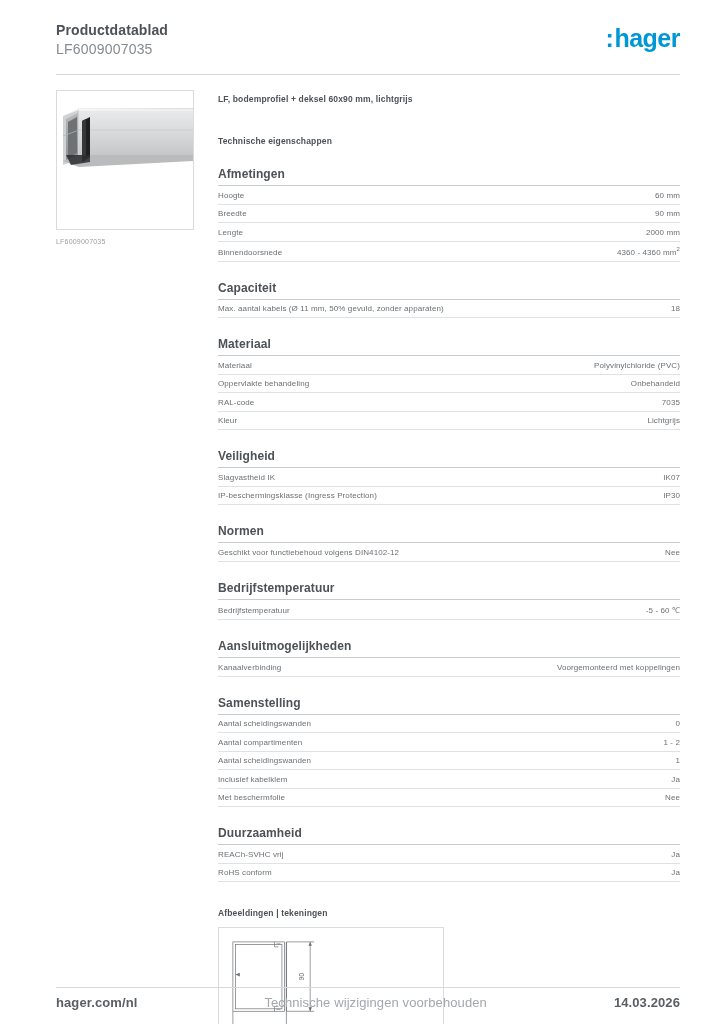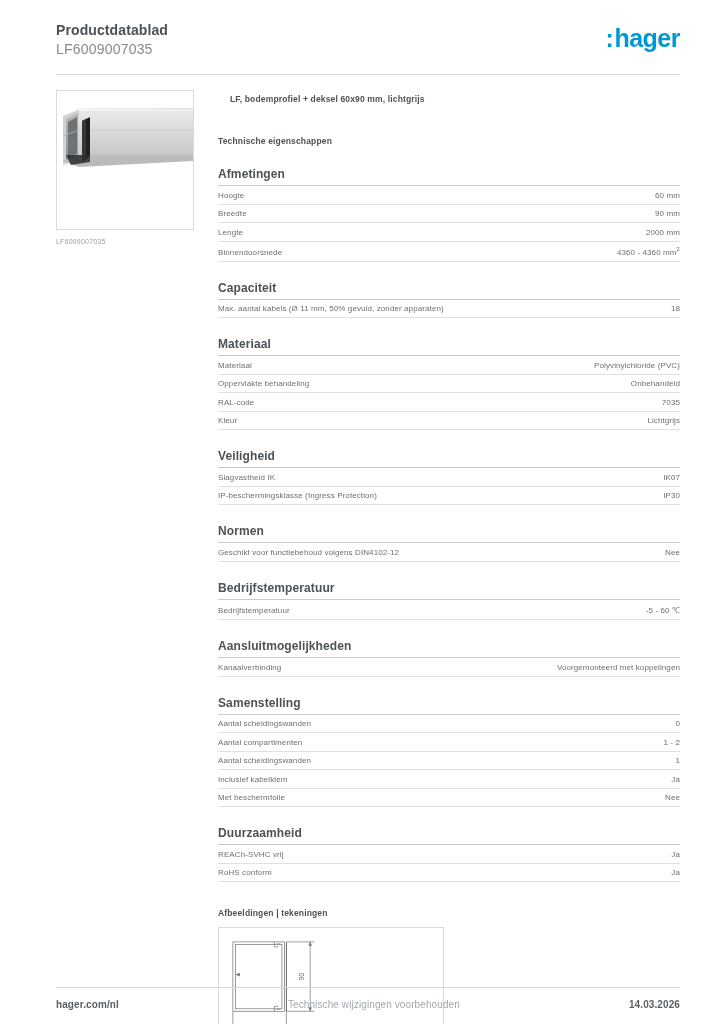--- a/index.html
+++ b/index.html
@@ -107,21 +107,21 @@
     position: absolute;
     left: 218px;
     top: 90px;
     width: 462px;
   }
   .product-name {
     font-size: 8.5px;
     font-weight: bold;
     color: #4d5256;
     letter-spacing: 0.15px;
-    margin: 4px 0 0 12px;
+    margin: 4px 0 0 0;
   }
   .tech-heading {
     font-size: 8.5px;
     font-weight: bold;
     color: #4d5256;
     letter-spacing: 0.15px;
     margin: 32px 0 0 0;
   }
 
   .spec-section { margin-top: 19px; }
@@ -175,21 +175,21 @@
     background: #d6d8da;
   }
   .footer {
     position: absolute;
     left: 56px;
     bottom: 14px;
     width: 624px;
     display: flex;
     justify-content: space-between;
     align-items: center;
-    font-size: 10px;
+    font-size: 13px;
   }
   .footer-left { color: #5a5f63; font-weight: bold; letter-spacing: 0.1px; }
   .footer-center { color: #a3a8ac; letter-spacing: 0.1px; }
   .footer-right { color: #5a5f63; font-weight: bold; letter-spacing: 0.1px; }
 </style>
 </head>
 <body>
 
 <div class="page">
 

